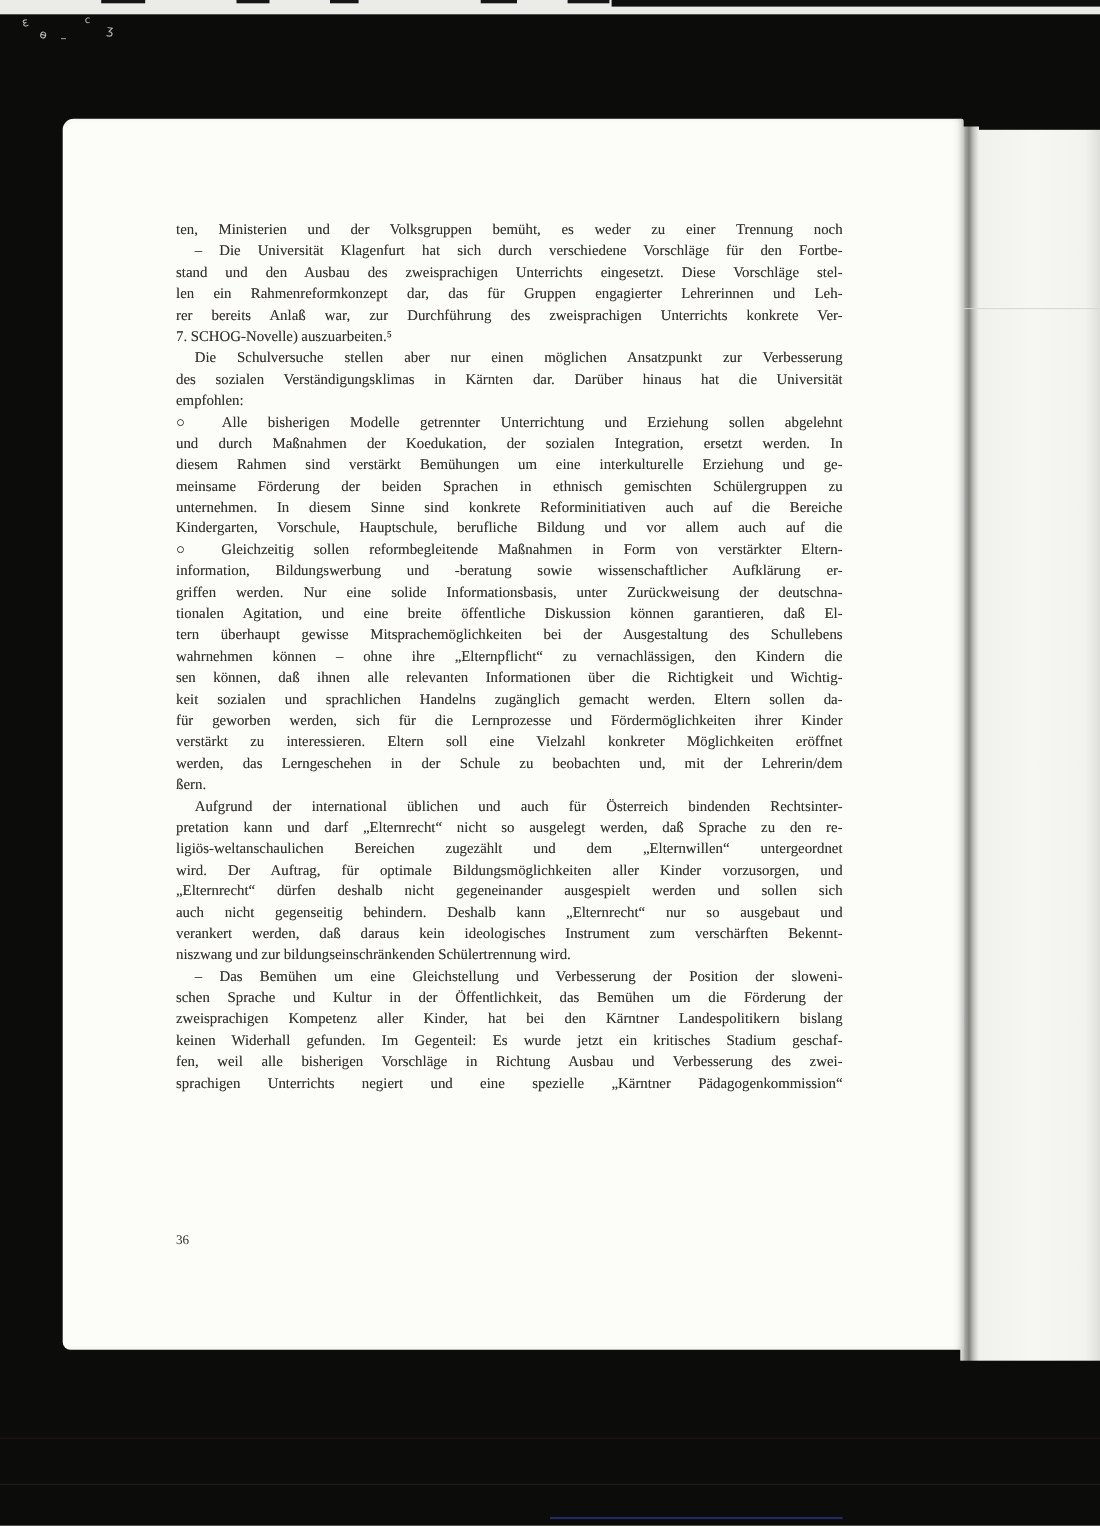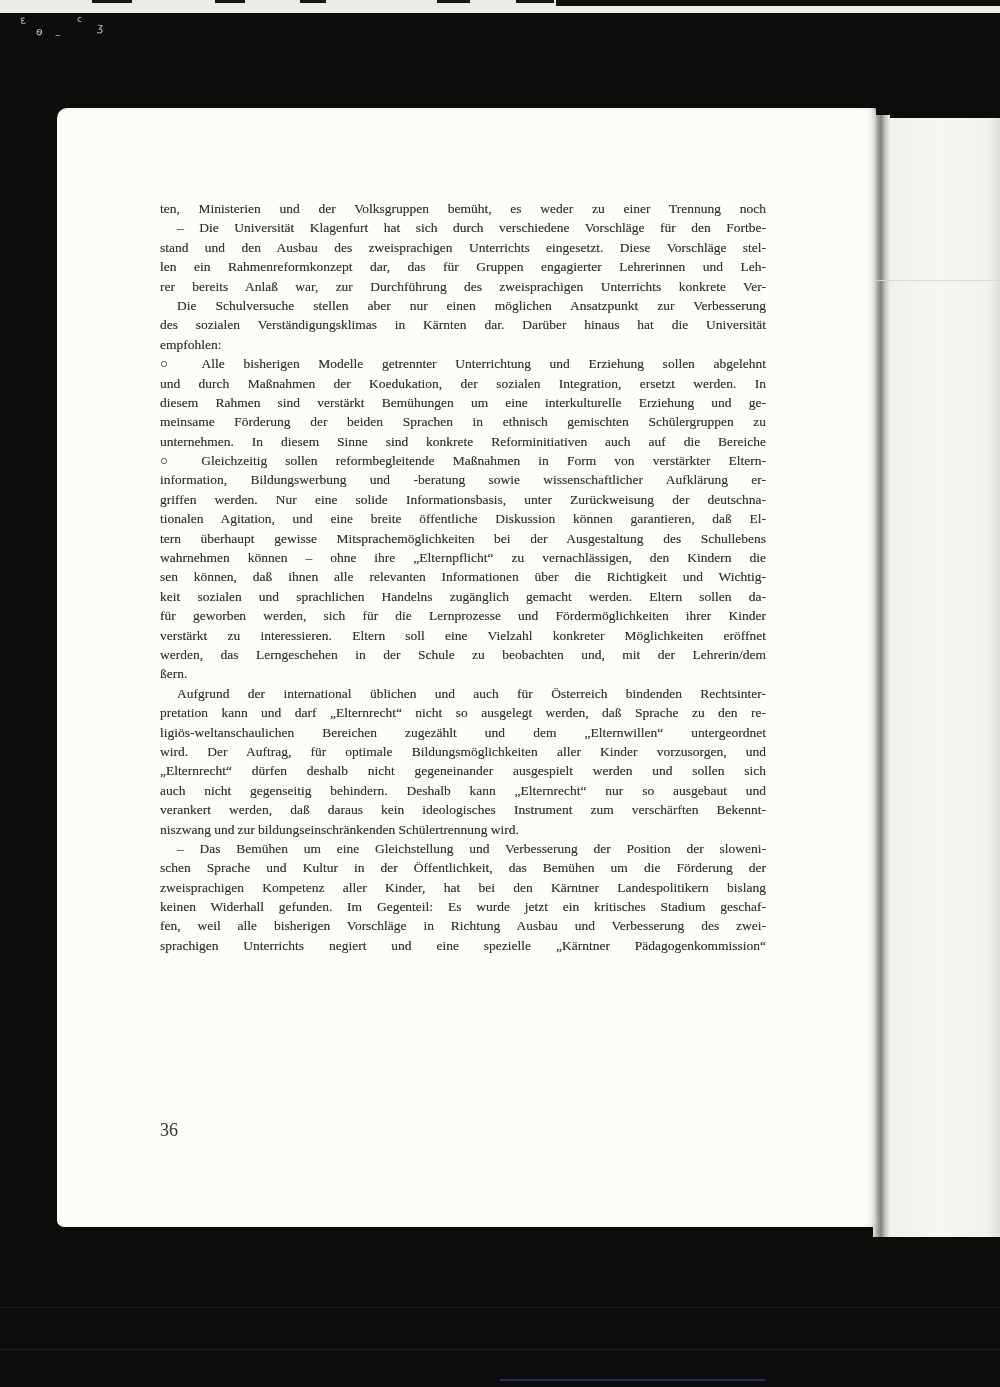--- a/index.html
+++ b/index.html
@@ -62,21 +62,21 @@
   .para{margin:0;}
   .line{
     height:19.4px;overflow:hidden;
     text-align:justify;text-align-last:justify;
     word-spacing:-0.2px;
   }
   .line.last{text-align-last:left;}
   .para.indent .line:first-child{text-indent:17px;}
   .page-number{
     position:absolute;left:103px;top:1012px;
-    font-size:18px;color:#33312c;
+    font-size:12px;color:#33312c;
   }
   
   .scan-line1{position:absolute;left:0;top:1307px;width:1000px;height:1px;background:#2b1a18;opacity:.65;}
   .scan-line2{position:absolute;left:0;top:1349px;width:1000px;height:1px;background:#232322;opacity:.8;}
   .blue-line{position:absolute;left:500px;top:1379px;width:266px;height:2px;background:#27357f;opacity:.75;}
 </style>
 </head>
 <body>
 
 <div class="top-strip">
@@ -103,32 +103,34 @@
 <div class="page">
   <div class="text-block">
       <div class="para">
         <div class="line">ten, Ministerien und der Volksgruppen bemüht, es weder zu einer Trennung noch</div>
       </div>
       <div class="para indent">
         <div class="line">– Die Universität Klagenfurt hat sich durch verschiedene Vorschläge für den Fortbe-</div>
         <div class="line">stand und den Ausbau des zweisprachigen Unterrichts eingesetzt. Diese Vorschläge stel-</div>
         <div class="line">len ein Rahmenreformkonzept dar, das für Gruppen engagierter Lehrerinnen und Leh-</div>
         <div class="line">rer bereits Anlaß war, zur Durchführung des zweisprachigen Unterrichts konkrete Ver-</div>
+        <div class="line last">7. SCHOG-Novelle) auszuarbeiten.⁵</div>
       </div>
       <div class="para indent">
         <div class="line">Die Schulversuche stellen aber nur einen möglichen Ansatzpunkt zur Verbesserung</div>
         <div class="line">des sozialen Verständigungsklimas in Kärnten dar. Darüber hinaus hat die Universität</div>
         <div class="line last">empfohlen:</div>
       </div>
       <div class="para">
         <div class="line">○ Alle bisherigen Modelle getrennter Unterrichtung und Erziehung sollen abgelehnt</div>
         <div class="line">und durch Maßnahmen der Koedukation, der sozialen Integration, ersetzt werden. In</div>
         <div class="line">diesem Rahmen sind verstärkt Bemühungen um eine interkulturelle Erziehung und ge-</div>
         <div class="line">meinsame Förderung der beiden Sprachen in ethnisch gemischten Schülergruppen zu</div>
         <div class="line">unternehmen. In diesem Sinne sind konkrete Reforminitiativen auch auf die Bereiche</div>
+        <div class="line">Kindergarten, Vorschule, Hauptschule, berufliche Bildung und vor allem auch auf die</div>
       </div>
       <div class="para">
         <div class="line">○ Gleichzeitig sollen reformbegleitende Maßnahmen in Form von verstärkter Eltern-</div>
         <div class="line">information, Bildungswerbung und -beratung sowie wissenschaftlicher Aufklärung er-</div>
         <div class="line">griffen werden. Nur eine solide Informationsbasis, unter Zurückweisung der deutschna-</div>
         <div class="line">tionalen Agitation, und eine breite öffentliche Diskussion können garantieren, daß El-</div>
         <div class="line">tern überhaupt gewisse Mitsprachemöglichkeiten bei der Ausgestaltung des Schullebens</div>
         <div class="line">wahrnehmen können – ohne ihre „Elternpflicht“ zu vernachlässigen, den Kindern die</div>
         <div class="line">sen können, daß ihnen alle relevanten Informationen über die Richtigkeit und Wichtig-</div>
         <div class="line">keit sozialen und sprachlichen Handelns zugänglich gemacht werden. Eltern sollen da-</div>

